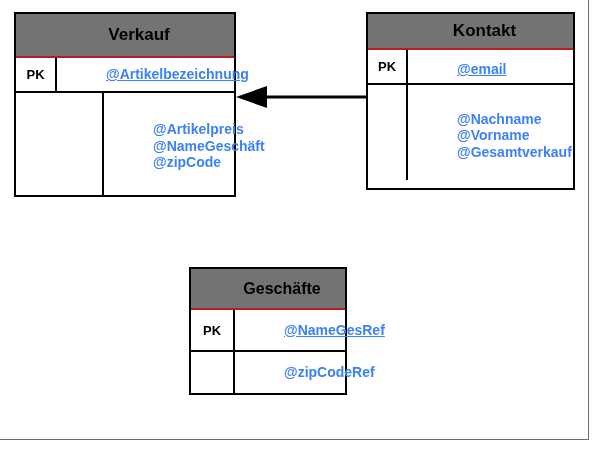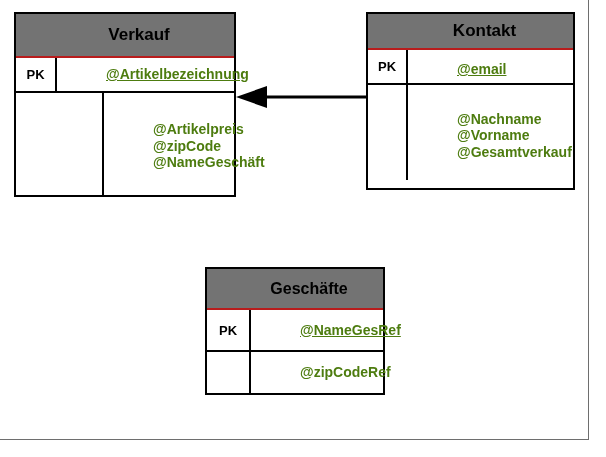--- a/index.html
+++ b/index.html
@@ -68,21 +68,21 @@
     align-items: center;
     justify-content: center;
     box-sizing: border-box;
     flex: 0 0 auto;
   }
   .attr-cell {
     box-sizing: border-box;
     display: flex;
     flex-direction: column;
     justify-content: center;
-    color: #4d7c0f;
+    color: #3b82f6;
     font-weight: bold;
     flex: 1 1 auto;
   }
   .attr-line {
     white-space: nowrap;
     line-height: 1.18;
   }
   .attr-line.pk-underline {
     text-decoration: underline;
   }
@@ -113,23 +113,22 @@
     font-size: 14px;
   }
   #entity-kontakt .entity-header { height: 36px; font-size: 17px; }
   #entity-kontakt .row-pk { height: 35px; }
   #entity-kontakt .row-attrs { height: 95px; }
   #entity-kontakt .key-cell { width: 40px; font-size: 13px; }
   #entity-kontakt .attr-cell { padding-left: 9px; font-size: 14px; margin-top: 6px; }
   #entity-kontakt .row-attrs .attr-cell { }
 
   #entity-geschaefte {
-    left: 189px; top: 267px; width: 180px; height: 128px;
+    left: 189px; top: 267px; width: 158px; height: 128px;
     font-size: 14px;
-    margin-left: 16px;
   }
   #entity-geschaefte .entity-header { height: 41px; font-size: 16px; }
   #entity-geschaefte .row-pk { height: 42px; }
   #entity-geschaefte .row-attrs { height: 41px; }
   #entity-geschaefte .key-cell { width: 44px; font-size: 13px; }
   #entity-geschaefte .attr-cell { padding-left: 9px; font-size: 14px; }
 </style>
 </head>
 <body>
 
@@ -138,22 +137,22 @@
   <div class="entity-row row-pk divider">
     <div class="key-cell">PK</div>
     <div class="attr-cell">
       <span class="attr-line pk-underline">@Artikelbezeichnung</span>
     </div>
   </div>
   <div class="entity-row row-attrs">
     <div class="key-cell"></div>
     <div class="attr-cell">
       <span class="attr-line">@Artikelpreis</span>
+      <span class="attr-line">@NameGeschäft</span>
       <span class="attr-line">@zipCode</span>
-      <span class="attr-line">@NameGeschäft</span>
     </div>
   </div>
 </div>
 
 <div class="entity" id="entity-kontakt">
   <div class="entity-header">Kontakt</div>
   <div class="entity-row row-pk divider">
     <div class="key-cell">PK</div>
     <div class="attr-cell">
       <span class="attr-line pk-underline">@email</span>

